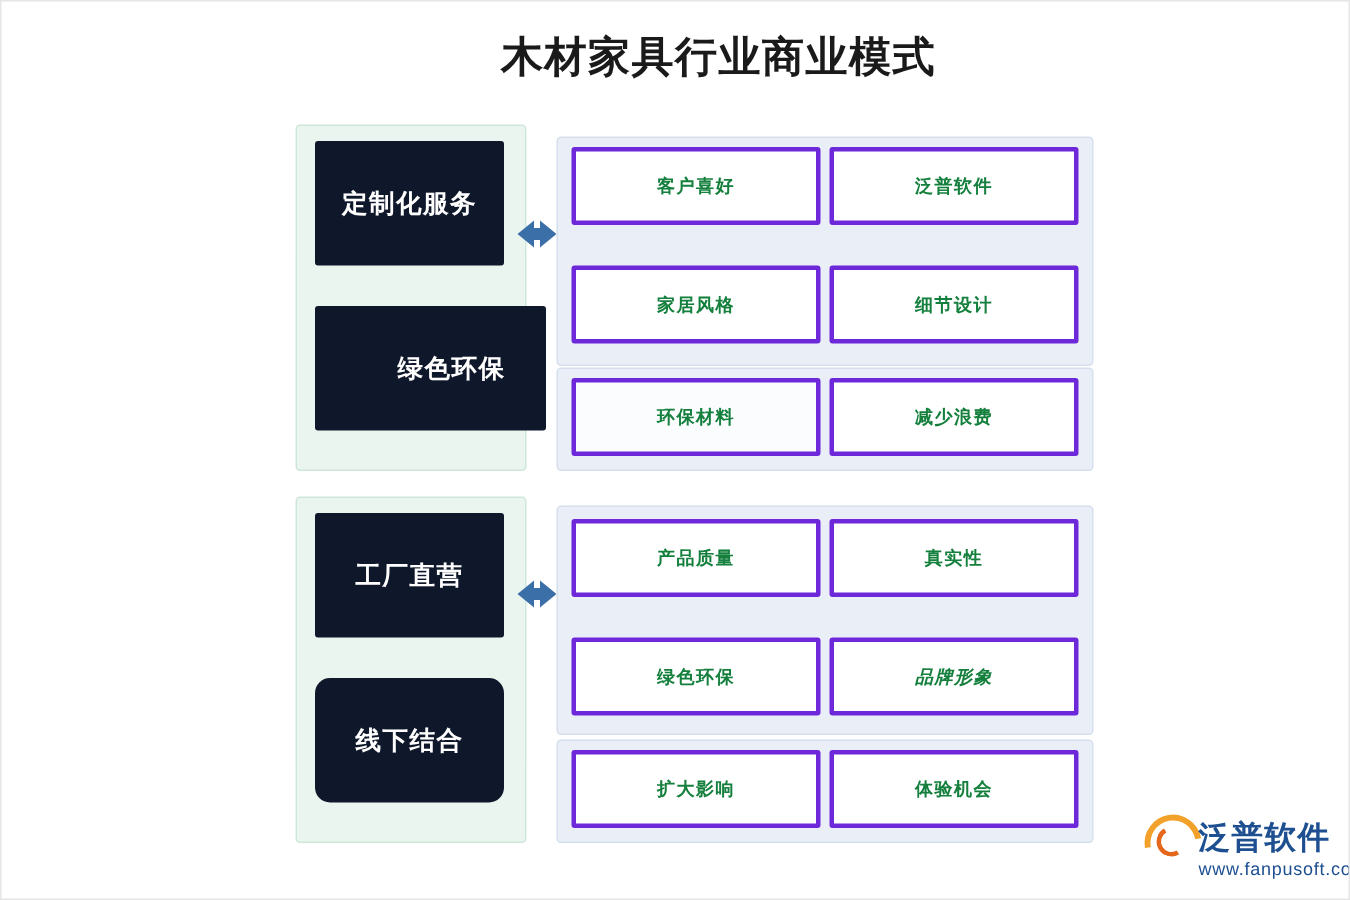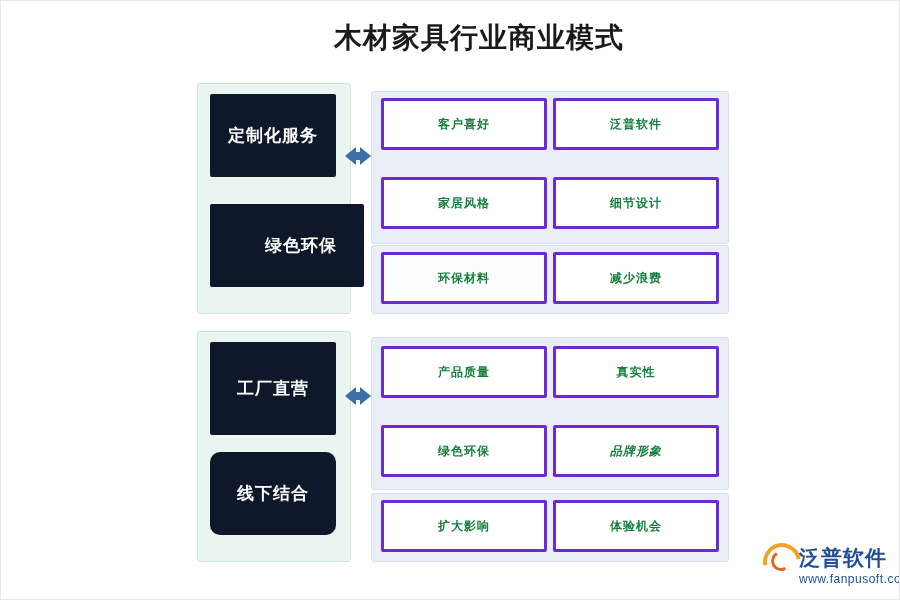--- a/index.html
+++ b/index.html
@@ -93,21 +93,21 @@
     font-weight: bold;
     display: flex;
     align-items: center;
     justify-content: center;
     letter-spacing: 1px;
     font-family: "DejaVu Sans", "Liberation Sans", sans-serif;
     border-radius: 2px;
   }
   .pillar.p1 { left: 209px; top: 93px; width: 126px; height: 83px; }
   .pillar.p2 { left: 209px; top: 203px; width: 126px; height: 83px; padding-left: 28px; }
-  .pillar.p3 { left: 209px; top: 341px; width: 126px; height: 93px; }
+  .pillar.p3 { left: 209px; top: 341px; width: 126px; height: 83px; }
   .pillar.p4 { left: 209px; top: 451px; width: 126px; height: 83px; border-radius: 10px; }
 
   
   .connector {
     position: absolute;
     width: 26px;
     height: 24px;
   }
   .connector.c1 { left: 344px; top: 143px; }
   .connector.c2 { left: 344px; top: 383px; }

